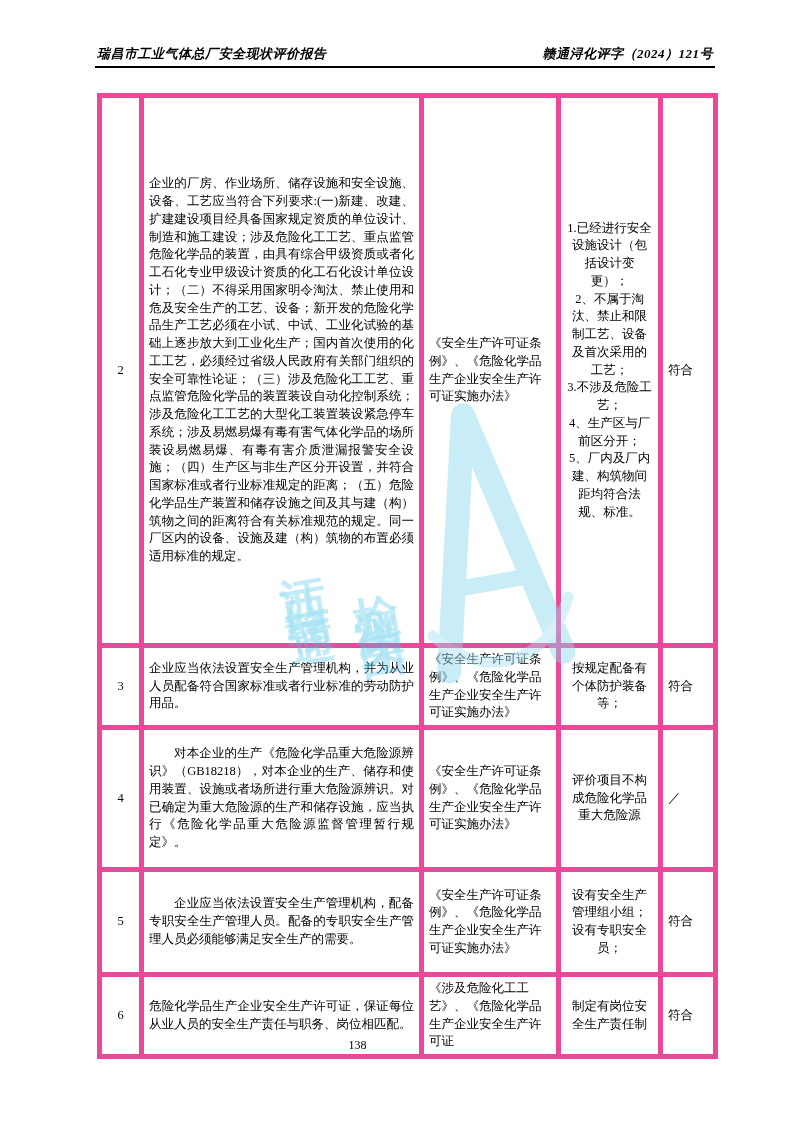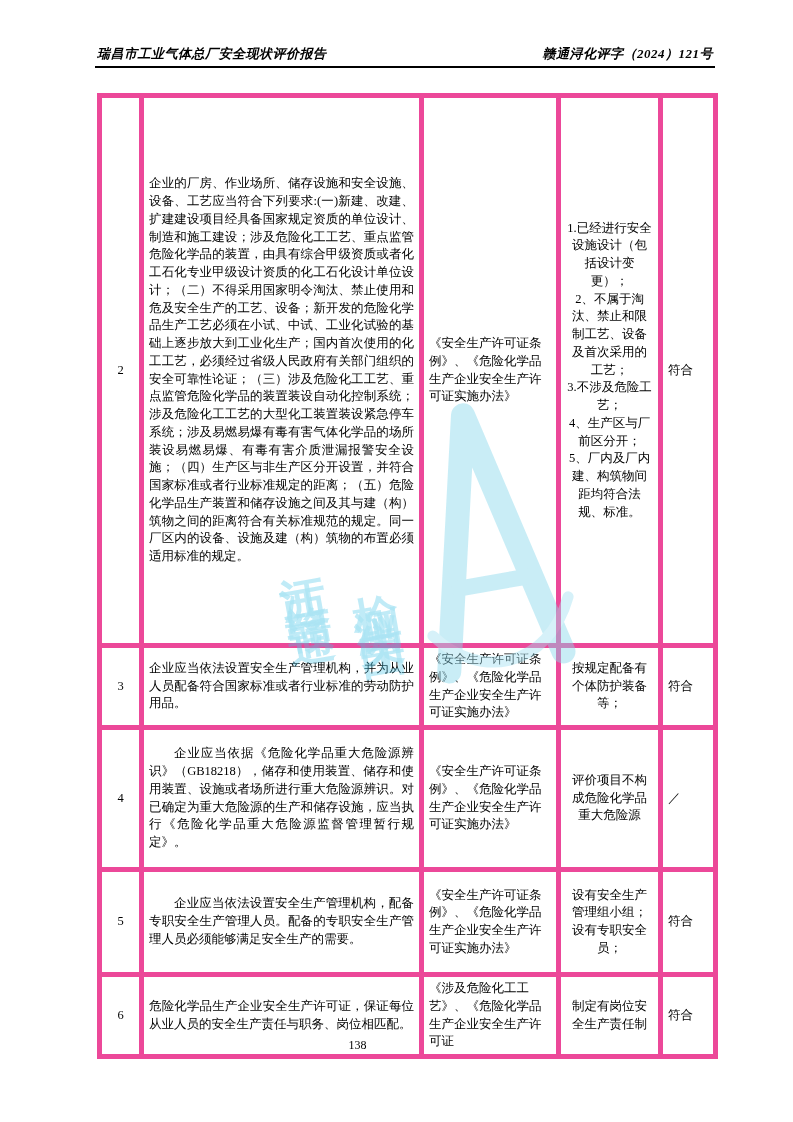--- a/index.html
+++ b/index.html
@@ -101,21 +101,21 @@
       </tr>
       <tr style="height:75px">
         <td class="col-no">3</td>
         <td class="col-content">企业应当依法设置安全生产管理机构，并为从业人员配备符合国家标准或者行业标准的劳动防护用品。</td>
         <td class="col-basis">《安全生产许可证条例》、《危险化学品生产企业安全生产许可证实施办法》</td>
         <td class="col-eval">按规定配备有个体防护装备等；</td>
         <td class="col-concl">符合</td>
       </tr>
       <tr style="height:142px">
         <td class="col-no">4</td>
-        <td class="col-content indent">企业应当依据《危险化学品重大危险源辨识》（GB18218），储存和使用装置、储存和使用装置、设施或者场所进行重大危险源辨识。对已确定为重大危险源的生产和储存设施，应当执行《危险化学品重大危险源监督管理暂行规定》。</td>
+        <td class="col-content indent">对本企业的生产《危险化学品重大危险源辨识》（GB18218），对本企业的生产、储存和使用装置、设施或者场所进行重大危险源辨识。对已确定为重大危险源的生产和储存设施，应当执行《危险化学品重大危险源监督管理暂行规定》。</td>
         <td class="col-basis">《安全生产许可证条例》、《危险化学品生产企业安全生产许可证实施办法》</td>
         <td class="col-eval">评价项目不构成危险化学品重大危险源</td>
         <td class="col-concl">／</td>
       </tr>
       <tr style="height:105px">
         <td class="col-no">5</td>
         <td class="col-content indent">企业应当依法设置安全生产管理机构，配备专职安全生产管理人员。配备的专职安全生产管理人员必须能够满足安全生产的需要。</td>
         <td class="col-basis">《安全生产许可证条例》、《危险化学品生产企业安全生产许可证实施办法》</td>
         <td class="col-eval">设有安全生产管理组小组；设有专职安全员；</td>
         <td class="col-concl">符合</td>

